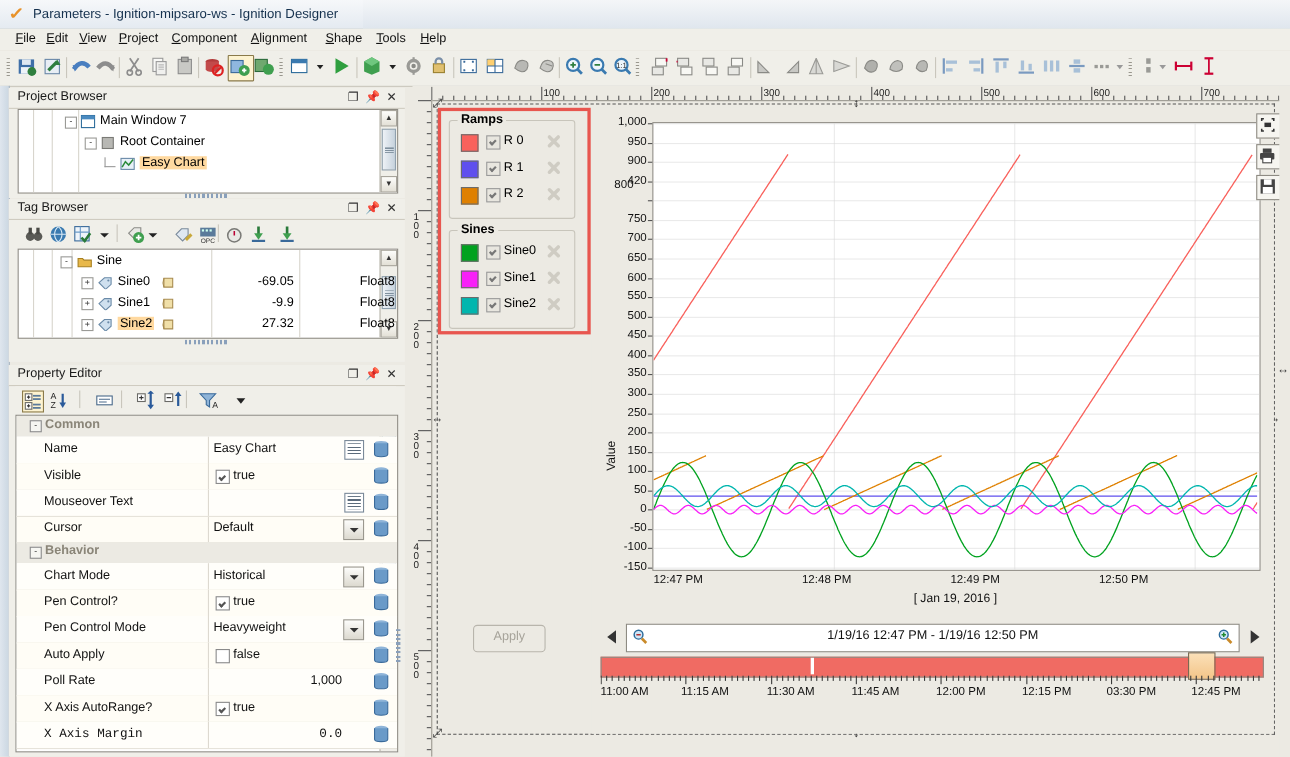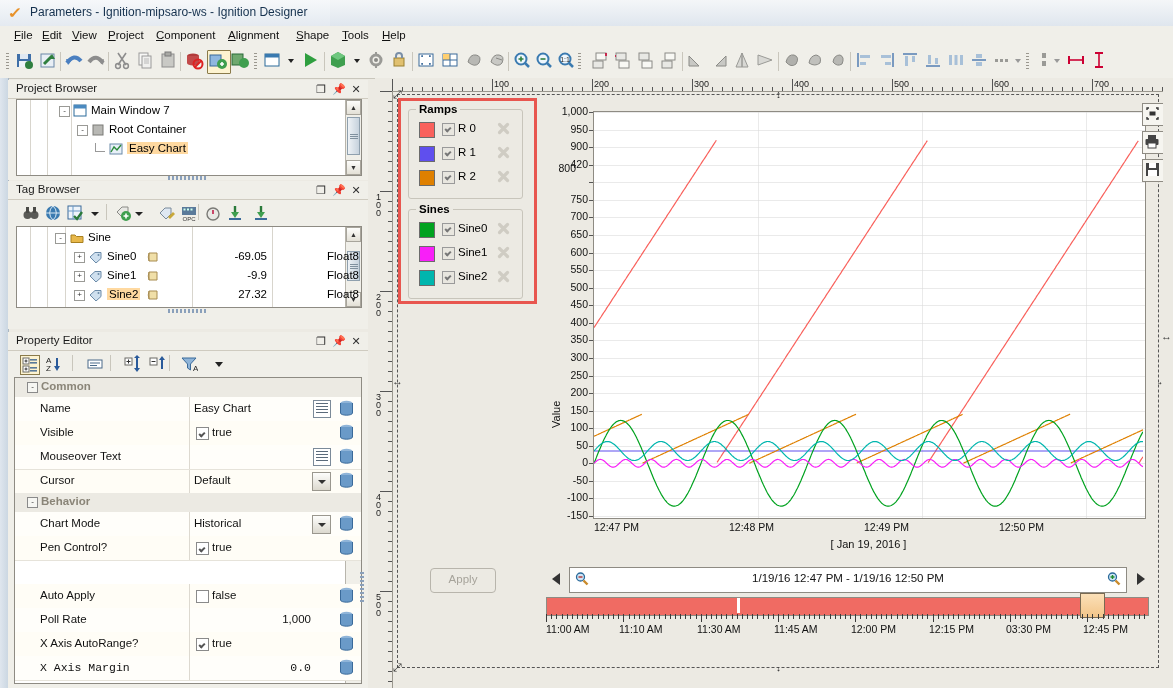--- a/index.html
+++ b/index.html
@@ -707,20 +707,30 @@
           <div class="btn-bind"><svg width="19" height="19" viewBox="0 0 19 19">
               <ellipse cx="9.5" cy="4" rx="6" ry="2.2" fill="#8fb4d8"></ellipse>
               <path d="M3.5 4 v10 a6 2.2 0 0 0 12 0 V4" fill="#6a9ac8" stroke="#3a6a9a"></path>
             </svg></div>
         </div>
         <div class="prow" style="top: 158px; background: rgb(255, 253, 246);">
           <div class="pdiv"></div>
           <div class="pn">Pen Control?</div>
           <div class="chk on"></div>
           <div class="pv chkv">true</div>
+          <div class="btn-bind"><svg width="19" height="19" viewBox="0 0 19 19">
+              <ellipse cx="9.5" cy="4" rx="6" ry="2.2" fill="#8fb4d8"></ellipse>
+              <path d="M3.5 4 v10 a6 2.2 0 0 0 12 0 V4" fill="#6a9ac8" stroke="#3a6a9a"></path>
+            </svg></div>
+        </div>
+        <div class="prow" style="top: 182px; background: rgb(255, 254, 250);">
+          <div class="pdiv"></div>
+          <div class="pn">Pen Control Mode</div>
+          <div class="pv">Heavyweight</div>
+          <div class="btn-dd"></div>
           <div class="btn-bind"><svg width="19" height="19" viewBox="0 0 19 19">
               <ellipse cx="9.5" cy="4" rx="6" ry="2.2" fill="#8fb4d8"></ellipse>
               <path d="M3.5 4 v10 a6 2.2 0 0 0 12 0 V4" fill="#6a9ac8" stroke="#3a6a9a"></path>
             </svg></div>
         </div>
         <div class="prow" style="top: 206px; background: rgb(255, 253, 246);">
           <div class="pdiv"></div>
           <div class="pn">Auto Apply</div>
           <div class="chk"></div>
           <div class="pv chkv">false</div>
@@ -1262,21 +1272,21 @@
               <div class="tl-tick" style="left: 566.9px; top: 0px; width: 1px; height: 5px;"></div>
               <div class="tl-tick" style="left: 572.1px; top: 0px; width: 1px; height: 5px;"></div>
               <div class="tl-tick" style="left: 577.2px; top: 0px; width: 1px; height: 5px;"></div>
               <div class="tl-tick" style="left: 582.4px; top: 0px; width: 1px; height: 5px;"></div>
               <div class="tl-tick" style="left: 587.5px; top: 0px; width: 1px; height: 5px;"></div>
               <div class="tl-tick" style="left: 592.7px; top: 0px; width: 1px; height: 5px;"></div>
               <div class="tl-tick" style="left: 597.8px; top: 0px; width: 1px; height: 5px;"></div>
             </div>
           <div style="position:absolute;left:0;top:58px;right:0;height:16px;" id="tllabels">
               <div class="tl-lab" style="left: 0px; top: 0px;">11:00 AM</div>
-              <div class="tl-lab" style="left: 73px; top: 0px;">11:10 AM</div>
+              <div class="tl-lab" style="left: 73px; top: 0px;">11:15 AM</div>
               <div class="tl-lab" style="left: 151px; top: 0px;">11:30 AM</div>
               <div class="tl-lab" style="left: 228px; top: 0px;">11:45 AM</div>
               <div class="tl-lab" style="left: 305px; top: 0px;">12:00 PM</div>
               <div class="tl-lab" style="left: 383px; top: 0px;">12:15 PM</div>
               <div class="tl-lab" style="left: 460px; top: 0px;">03:30 PM</div>
               <div class="tl-lab" style="left: 537px; top: 0px;">12:45 PM</div>
             </div>
         </div>
 
         <div class="applybtn" style="left:-108px;top:470px;width:64px;height:23px;">Apply</div>

